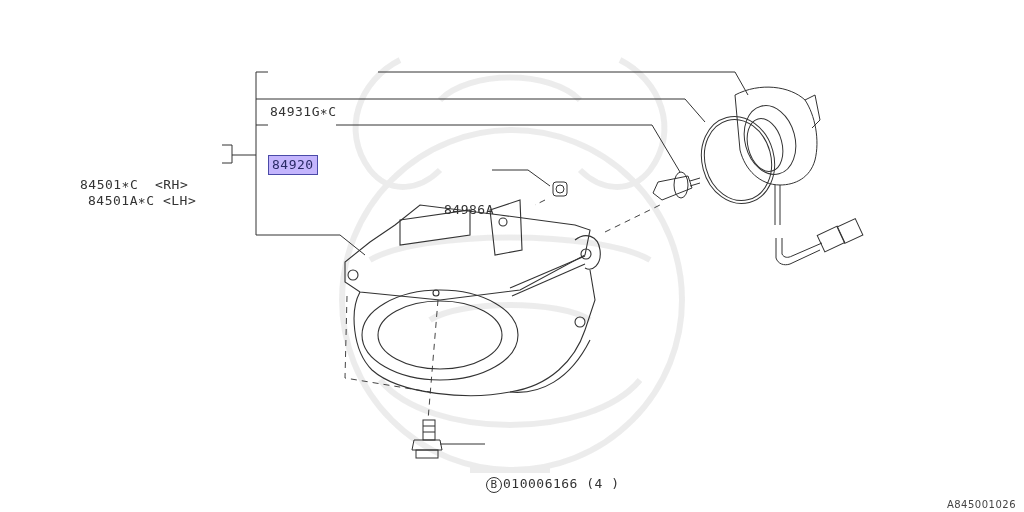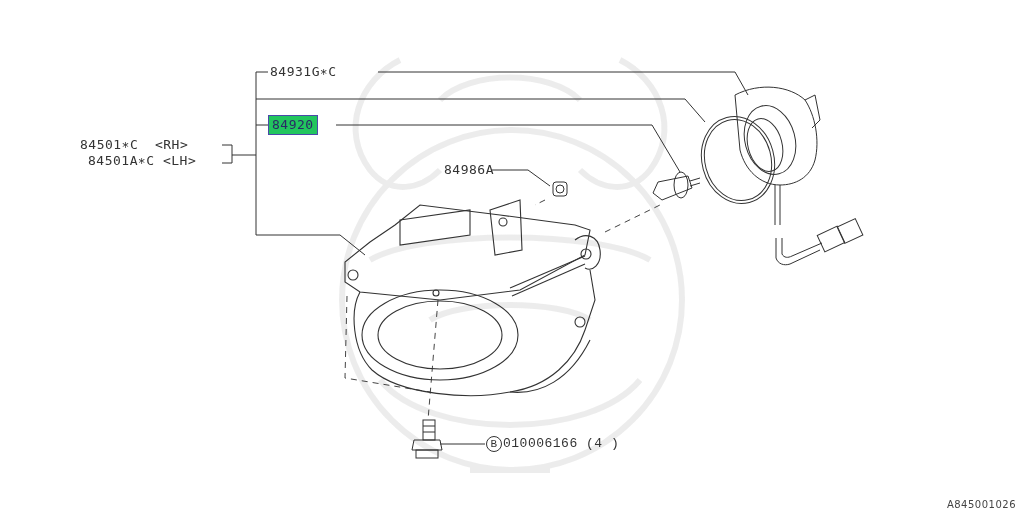--- a/index.html
+++ b/index.html
@@ -1,21 +1,21 @@
 <!DOCTYPE html>
 <html><head>
   <meta charset="utf-8">
   <style>
     html, body { margin: 0; padding: 0; background: #ffffff; }
     body { width: 1024px; height: 512px; position: relative; overflow: hidden;
            font-family: "DejaVu Sans Mono", monospace; }
     #stage { position: absolute; left: 0; top: 0; width: 1024px; height: 512px; }
     .lbl { position: absolute; font-family: "DejaVu Sans Mono", monospace; font-size: 13px;
-           color: #333; letter-spacing: 0.5px; white-space: pre; line-height: 16px; }
-    .hl { background: #22c55e; border: 1px solid #4a4aa8; padding: 1px 3px; color: #2a2a66; }
+           color: #333; letter-spacing: 0.5px; white-space: pre; line-height: 16px; margin-top: 40px; }
+    .hl { background: #c4b5fd; border: 1px solid #4a4aa8; padding: 1px 3px; color: #2a2a66; }
     .ref { position: absolute; right: 8px; bottom: 2px; font-family: "DejaVu Sans", sans-serif;
            font-size: 10px; color: #444; letter-spacing: 0.5px; }
     .circB { display: inline-block; width: 14px; height: 14px; border: 1px solid #333; border-radius: 50%;
              text-align: center; line-height: 14px; font-size: 11px; margin-right: 1px; vertical-align: 0px; }
   </style>
 </head>
 <body>
 
 <svg id="stage" width="1024" height="512" viewBox="0 0 1024 512" xmlns="http://www.w3.org/2000/svg">
 
@@ -112,14 +112,14 @@
     <path d="M414 440 L440 440 L442 450 L412 450 Z"></path>
     <rect x="416" y="450" width="22" height="8"></rect>
   </g>
 </svg>
 
 <div class="lbl" style="left:270px; top:64px;">84931G∗C</div>
 <div class="lbl hl" style="left:268px; top:115px;">84920</div>
 <div class="lbl" style="left:80px; top:137px;">84501∗C  &lt;RH&gt;</div>
 <div class="lbl" style="left:88px; top:153px;text-align:right;">84501A∗C &lt;LH&gt;</div>
 <div class="lbl" style="left:444px; top:162px;">84986A</div>
-<div class="lbl" style="left:486px; top:436px;font-family:Liberation Mono, monospace;"><span class="circB">B</span><span>010006166 (4 )</span></div>
+<div class="lbl" style="left:486px; top:436px;"><span class="circB">B</span><span>010006166 (4 )</span></div>
 <div class="ref">A845001026</div>
 
 </body></html>

